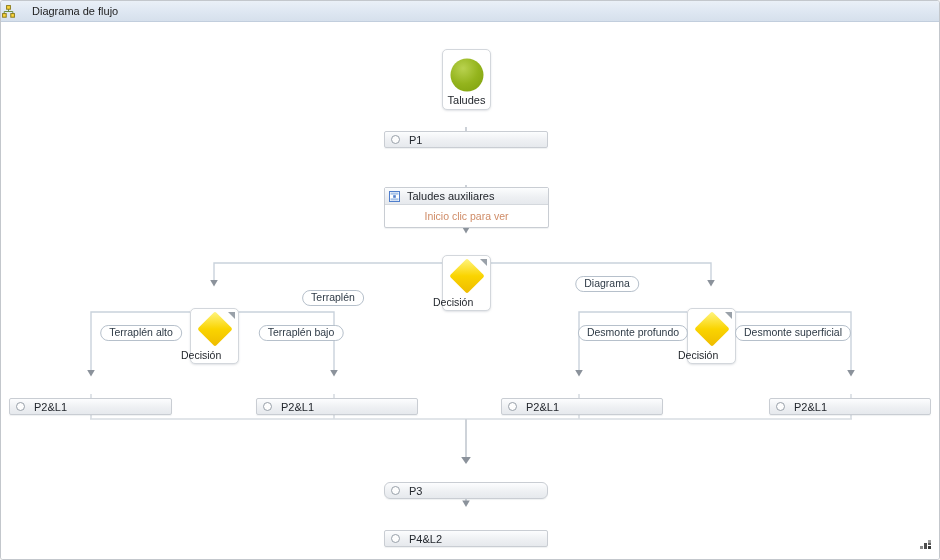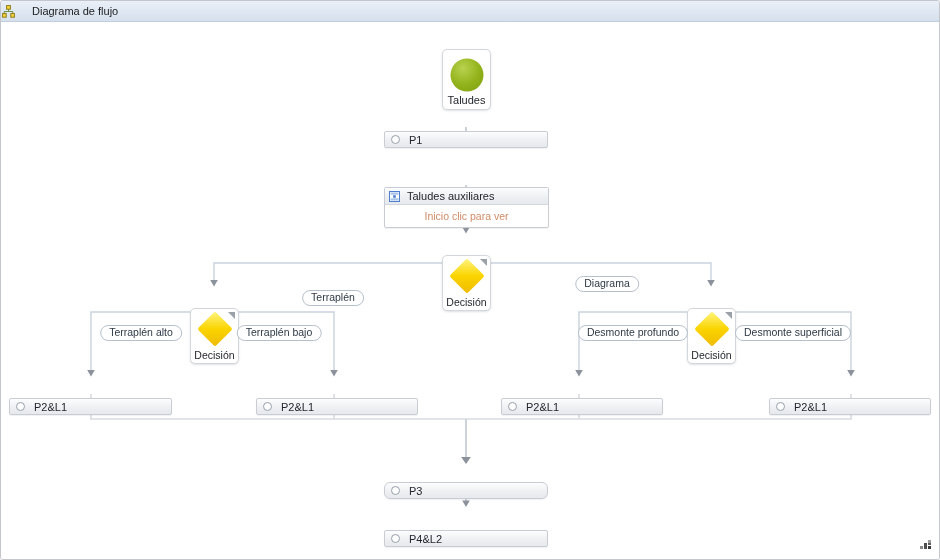--- a/index.html
+++ b/index.html
@@ -75,21 +75,21 @@
     background:linear-gradient(135deg,#fff582 0%,#fad400 50%,#eebb00 100%);
     border-radius:2px;
   }
   .dnode .corner{
     position:absolute;top:3px;right:3px;width:7px;height:7px;
     background:#9aa1a9;
     clip-path:polygon(0 0,100% 0,100% 100%);
   }
   .dnode .dlabel{
     position:absolute;left:-10px;right:-10px;bottom:2px;
-    text-align:center;font-size:10.5px;color:#23272d;
+    text-align:left;font-size:10.5px;color:#23272d;
   }
 
   
   .snode{
     position:absolute;left:441px;top:27px;width:47px;height:59px;
     background:#fff;border:1px solid #d3d7dc;border-radius:5px;
     box-shadow:0 1px 2px rgba(130,140,150,.25);
   }
   .snode .ball{
     position:absolute;left:50%;top:25px;width:33px;height:33px;
@@ -214,21 +214,21 @@
 
     <div class="dnode" style="left:686px;top:286px;">
       <div class="diamond"></div>
       <div class="corner"></div>
       <div class="dlabel">Decisión</div>
     </div>
 
     <div class="pill" style="left:332px;top:276px;">Terraplén</div>
     <div class="pill" style="left:606px;top:262px;">Diagrama</div>
     <div class="pill" style="left:140px;top:311px;">Terraplén alto</div>
-    <div class="pill" style="left:278px;top:311px;text-align:center;">Terraplén bajo</div>
+    <div class="pill" style="left:300px;top:311px;text-align:center;">Terraplén bajo</div>
     <div class="pill" style="left:632px;top:311px;">Desmonte profundo</div>
     <div class="pill" style="left:792px;top:311px;">Desmonte superficial</div>
 
     <div class="abox" style="left:8px;top:376px;width:155px;">
       <span class="dot"></span>
       <span class="lbl">P2&amp;L1</span>
     </div>
     <div class="abox" style="left:255px;top:376px;width:154px;">
       <span class="dot"></span>
       <span class="lbl">P2&amp;L1</span>

